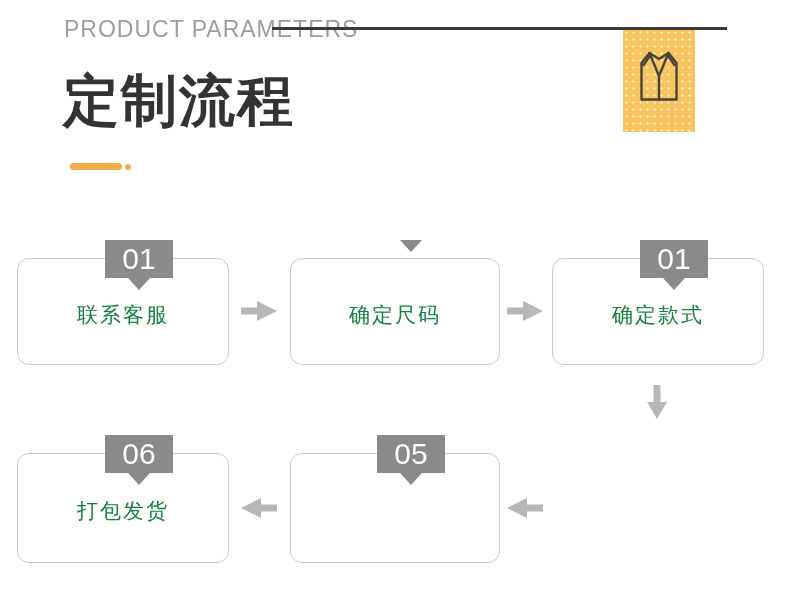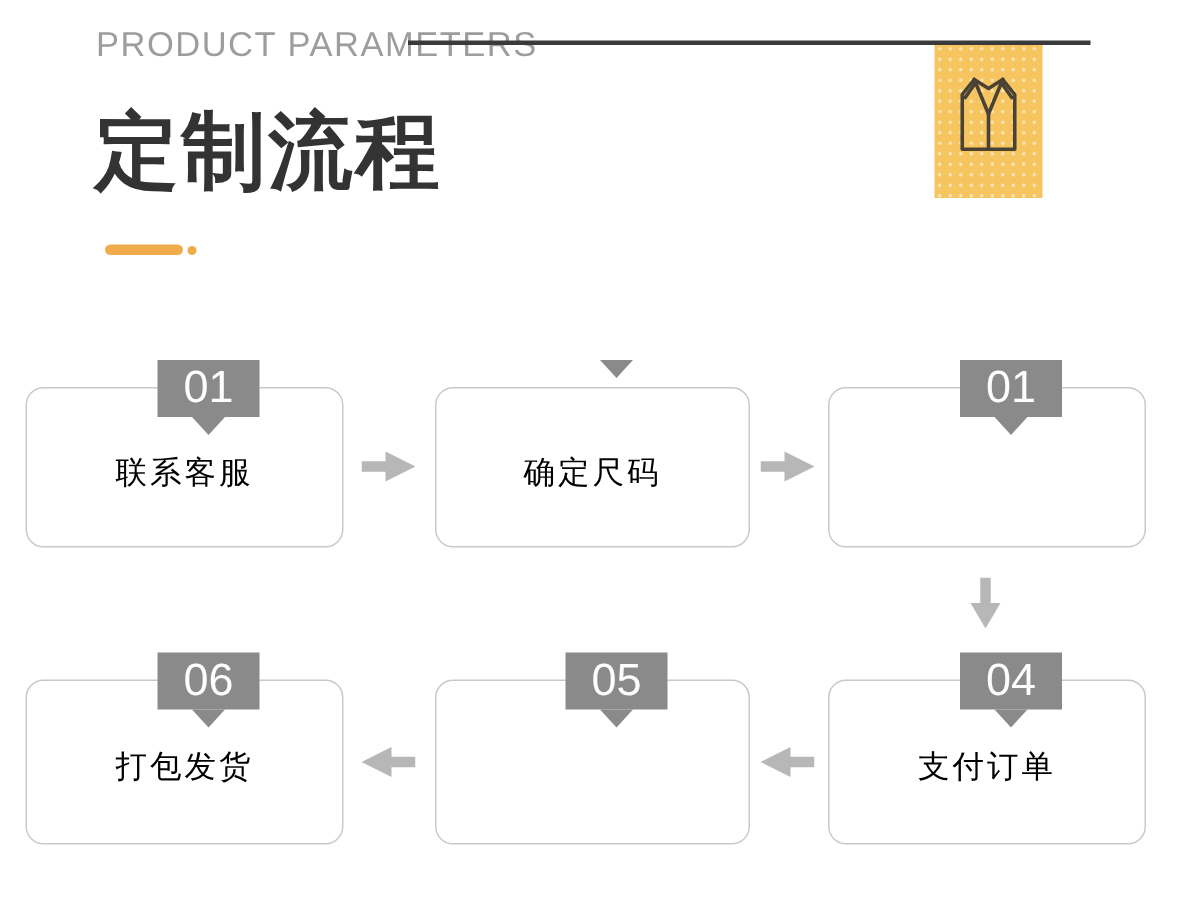--- a/index.html
+++ b/index.html
@@ -59,21 +59,21 @@
     border:1px solid #c9c9c9;
     border-radius:12px;
     display:flex;align-items:center;justify-content:center;
   }
   .r1{top:258px;}
   .r2{top:453px;height:108px;text-align:center;}
   .c1{left:17px;}
   .c2{left:290px;width:208px;}
   .c3{left:552px;}
   .step-label{
-    font-size:21px;color:#000000;
+    font-size:21px;color:#15803d;
     letter-spacing:2px;
     padding-top:6px;
     white-space:nowrap;
   }
   .badge-wrap{
     position:absolute;top:-19px;left:50%;
     transform:translateX(-50%);
     display:flex;flex-direction:column;align-items:center;margin-left:16px;
   }
   .badge{
@@ -137,20 +137,21 @@
     <div class="step-label">确定尺码</div>
   </div>
 
   <div class="step-box r1 c3">
     <div class="badge-wrap">
       <div class="badge">
           <span>01</span>
         </div>
       <div class="badge-tail"></div>
     </div>
+    <div class="step-label">确定款式</div>
   </div>
 
   <div class="step-box r2 c1">
     <div class="badge-wrap">
       <div class="badge">
           <span>06</span>
         </div>
       <div class="badge-tail"></div>
     </div>
     <div class="step-label">打包发货</div>
@@ -158,29 +159,20 @@
 
   <div class="step-box r2 c2">
     <div class="badge-wrap">
       <div class="badge">
           <span>05</span>
         </div>
       <div class="badge-tail"></div>
     </div>
   </div>
 
-  <div class="step-box r2 c3">
-    <div class="badge-wrap">
-      <div class="badge">
-          <span>04</span>
-        </div>
-      <div class="badge-tail"></div>
-    </div>
-    <div class="step-label">支付订单</div>
-  </div>
 
   <svg class="flow-arrow ar1a" width="36" height="24" viewBox="0 0 36 24">
     <path d="M0 8.5 H16 V2 L36 12 L16 22 V15.5 H0 Z" fill="#b7b7b7"></path>
   </svg>
   <svg class="flow-arrow ar1b" width="36" height="24" viewBox="0 0 36 24">
     <path d="M0 8.5 H16 V2 L36 12 L16 22 V15.5 H0 Z" fill="#b7b7b7"></path>
   </svg>
   <svg class="flow-arrow ardown" width="24" height="34" viewBox="0 0 24 34">
     <path d="M8.5 0 V17 H2 L12 34 L22 17 H15.5 V0 Z" fill="#b7b7b7"></path>
   </svg>

